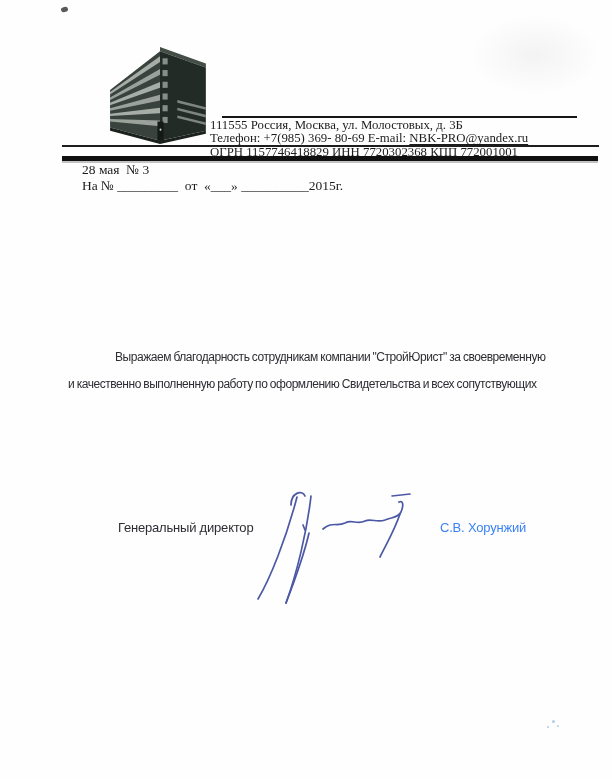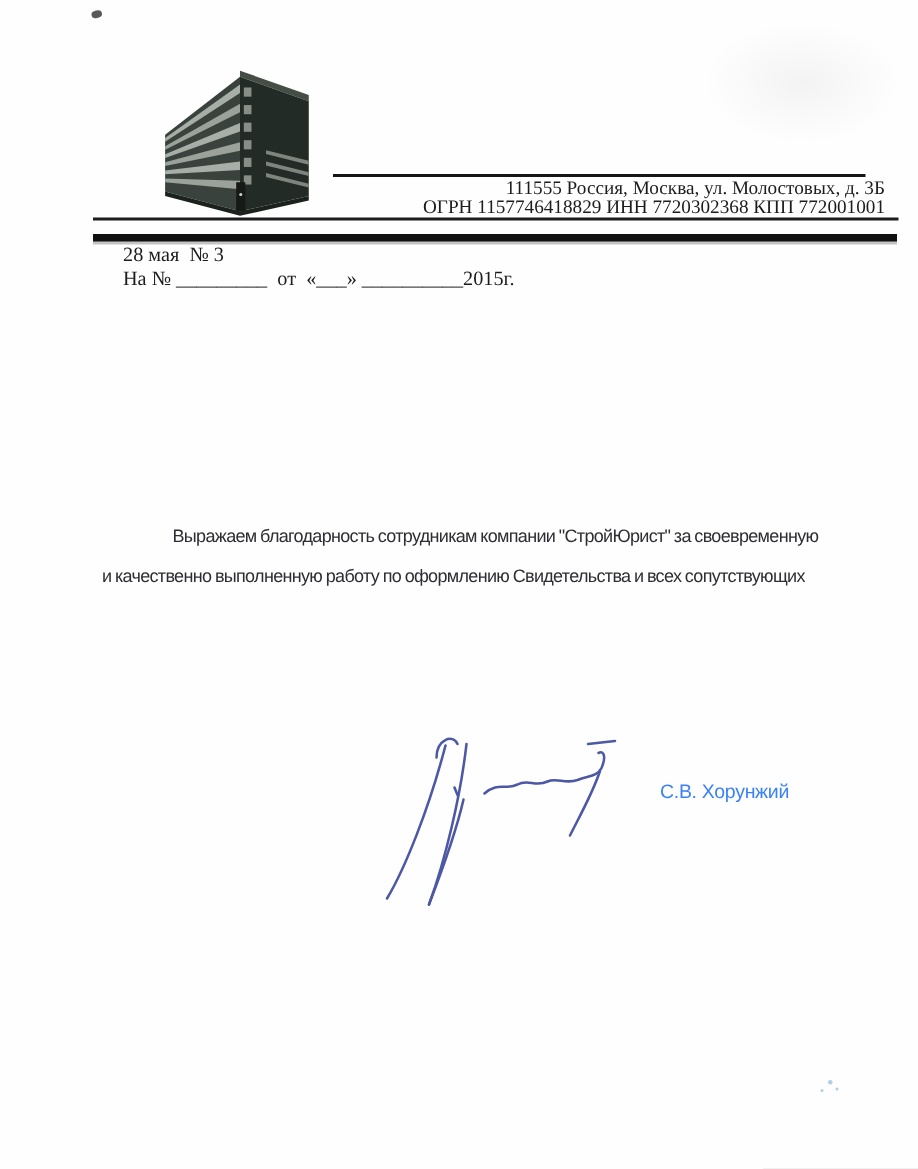--- a/index.html
+++ b/index.html
@@ -12,21 +12,21 @@
     overflow:hidden;
     margin:0 auto;
   }
   .abs{position:absolute;}
   
   .org-lines{left:200px;top:57px;width:376px;text-align:center;line-height:1.14;}
   .org-type{font-size:15.5px;letter-spacing:.2px;}
   .org-name{font-size:17px;font-weight:bold;letter-spacing:.4px;}
   .org-short{font-size:17px;font-weight:bold;letter-spacing:.4px;}
   .header-rule{left:222px;top:116px;width:355px;height:2px;background:#161616;}
-  .contact-block{left:210px;top:119px;width:380px;text-align:right;line-height:1.05;}
+  .contact-block{left:210px;top:119px;width:380px;text-align:left;line-height:1.05;}
   .contact-line{font-size:12.8px;white-space:pre;}
   .email-link{text-decoration:underline;text-underline-offset:2px;}
   
   .logo-wrap{left:106px;top:44px;width:108px;height:102px;}
   
   .rule-thin{left:62px;top:145px;width:537px;height:2px;background:#1d1d1d;}
   .rule-thick{left:62px;top:156px;width:536px;height:5px;background:#101010;
               box-shadow:0 2px 0 rgba(125,125,125,.45);}
   
   .ref-block{left:82px;top:163px;width:340px;font-size:13.5px;line-height:1.08;}
@@ -96,36 +96,38 @@
       <circle cx="53.5" cy="84" r="1" fill="#cfd4cf"></circle>
 
       <polygon points="4,82 53,95 98,85 98,88 53,98 4,85" fill="#1b211d"></polygon>
     </svg>
   </div>
 
   <div class="abs header-rule"></div>
 
   <div class="abs contact-block">
     <div class="contact-line">111555 Россия, Москва, ул. Молостовых, д. 3Б</div>
+    <div class="contact-line"><span>Телефон: +7(985) 369- 80-69 E-mail: </span><span class="email-link">NBK-PRO@yandex.ru</span></div>
     <div class="contact-line">ОГРН 1157746418829 ИНН 7720302368 КПП 772001001</div>
   </div>
 
   <div class="abs rule-thin"></div>
   <div class="abs rule-thick"></div>
 
   <div class="abs ref-block">
     <div class="ref-line">28 мая  № 3</div>
     <div class="ref-line second">На № _________  от  «___» __________2015г.</div>
   </div>
 
   <div class="abs body-block">
     <div class="body-line indent">Выражаем благодарность сотрудникам компании "СтройЮрист" за своевременную</div>
     <div class="body-line">и качественно выполненную работу по оформлению Свидетельства и всех сопутствующих</div>
   </div>
 
+  <div class="abs sig-title">Генеральный директор</div>
 
   <div class="abs sig-ink">
     <svg width="185" height="125" viewBox="0 0 185 125">
       <g fill="none" stroke="#3d4b9e" stroke-width="1.7" stroke-linecap="round" opacity=".92">
         <path d="M 18 116 C 30 96, 46 56, 57 14"></path>
         <path d="M 51 22 C 51 10, 62 6, 65 13"></path>
         <path d="M 71 13 C 67 48, 57 90, 46 120"></path>
         <path d="M 46 120 C 56 94, 64 72, 69 50"></path>
         <path d="M 63 42 L 65 47"></path>
         <path d="M 83 46 C 92 38, 97 44, 105 40 C 112 36, 117 42, 125 38 C 131 35, 137 40, 145 37 C 152 34, 158 35, 161 29 C 164 22, 163 17, 159 19"></path>

